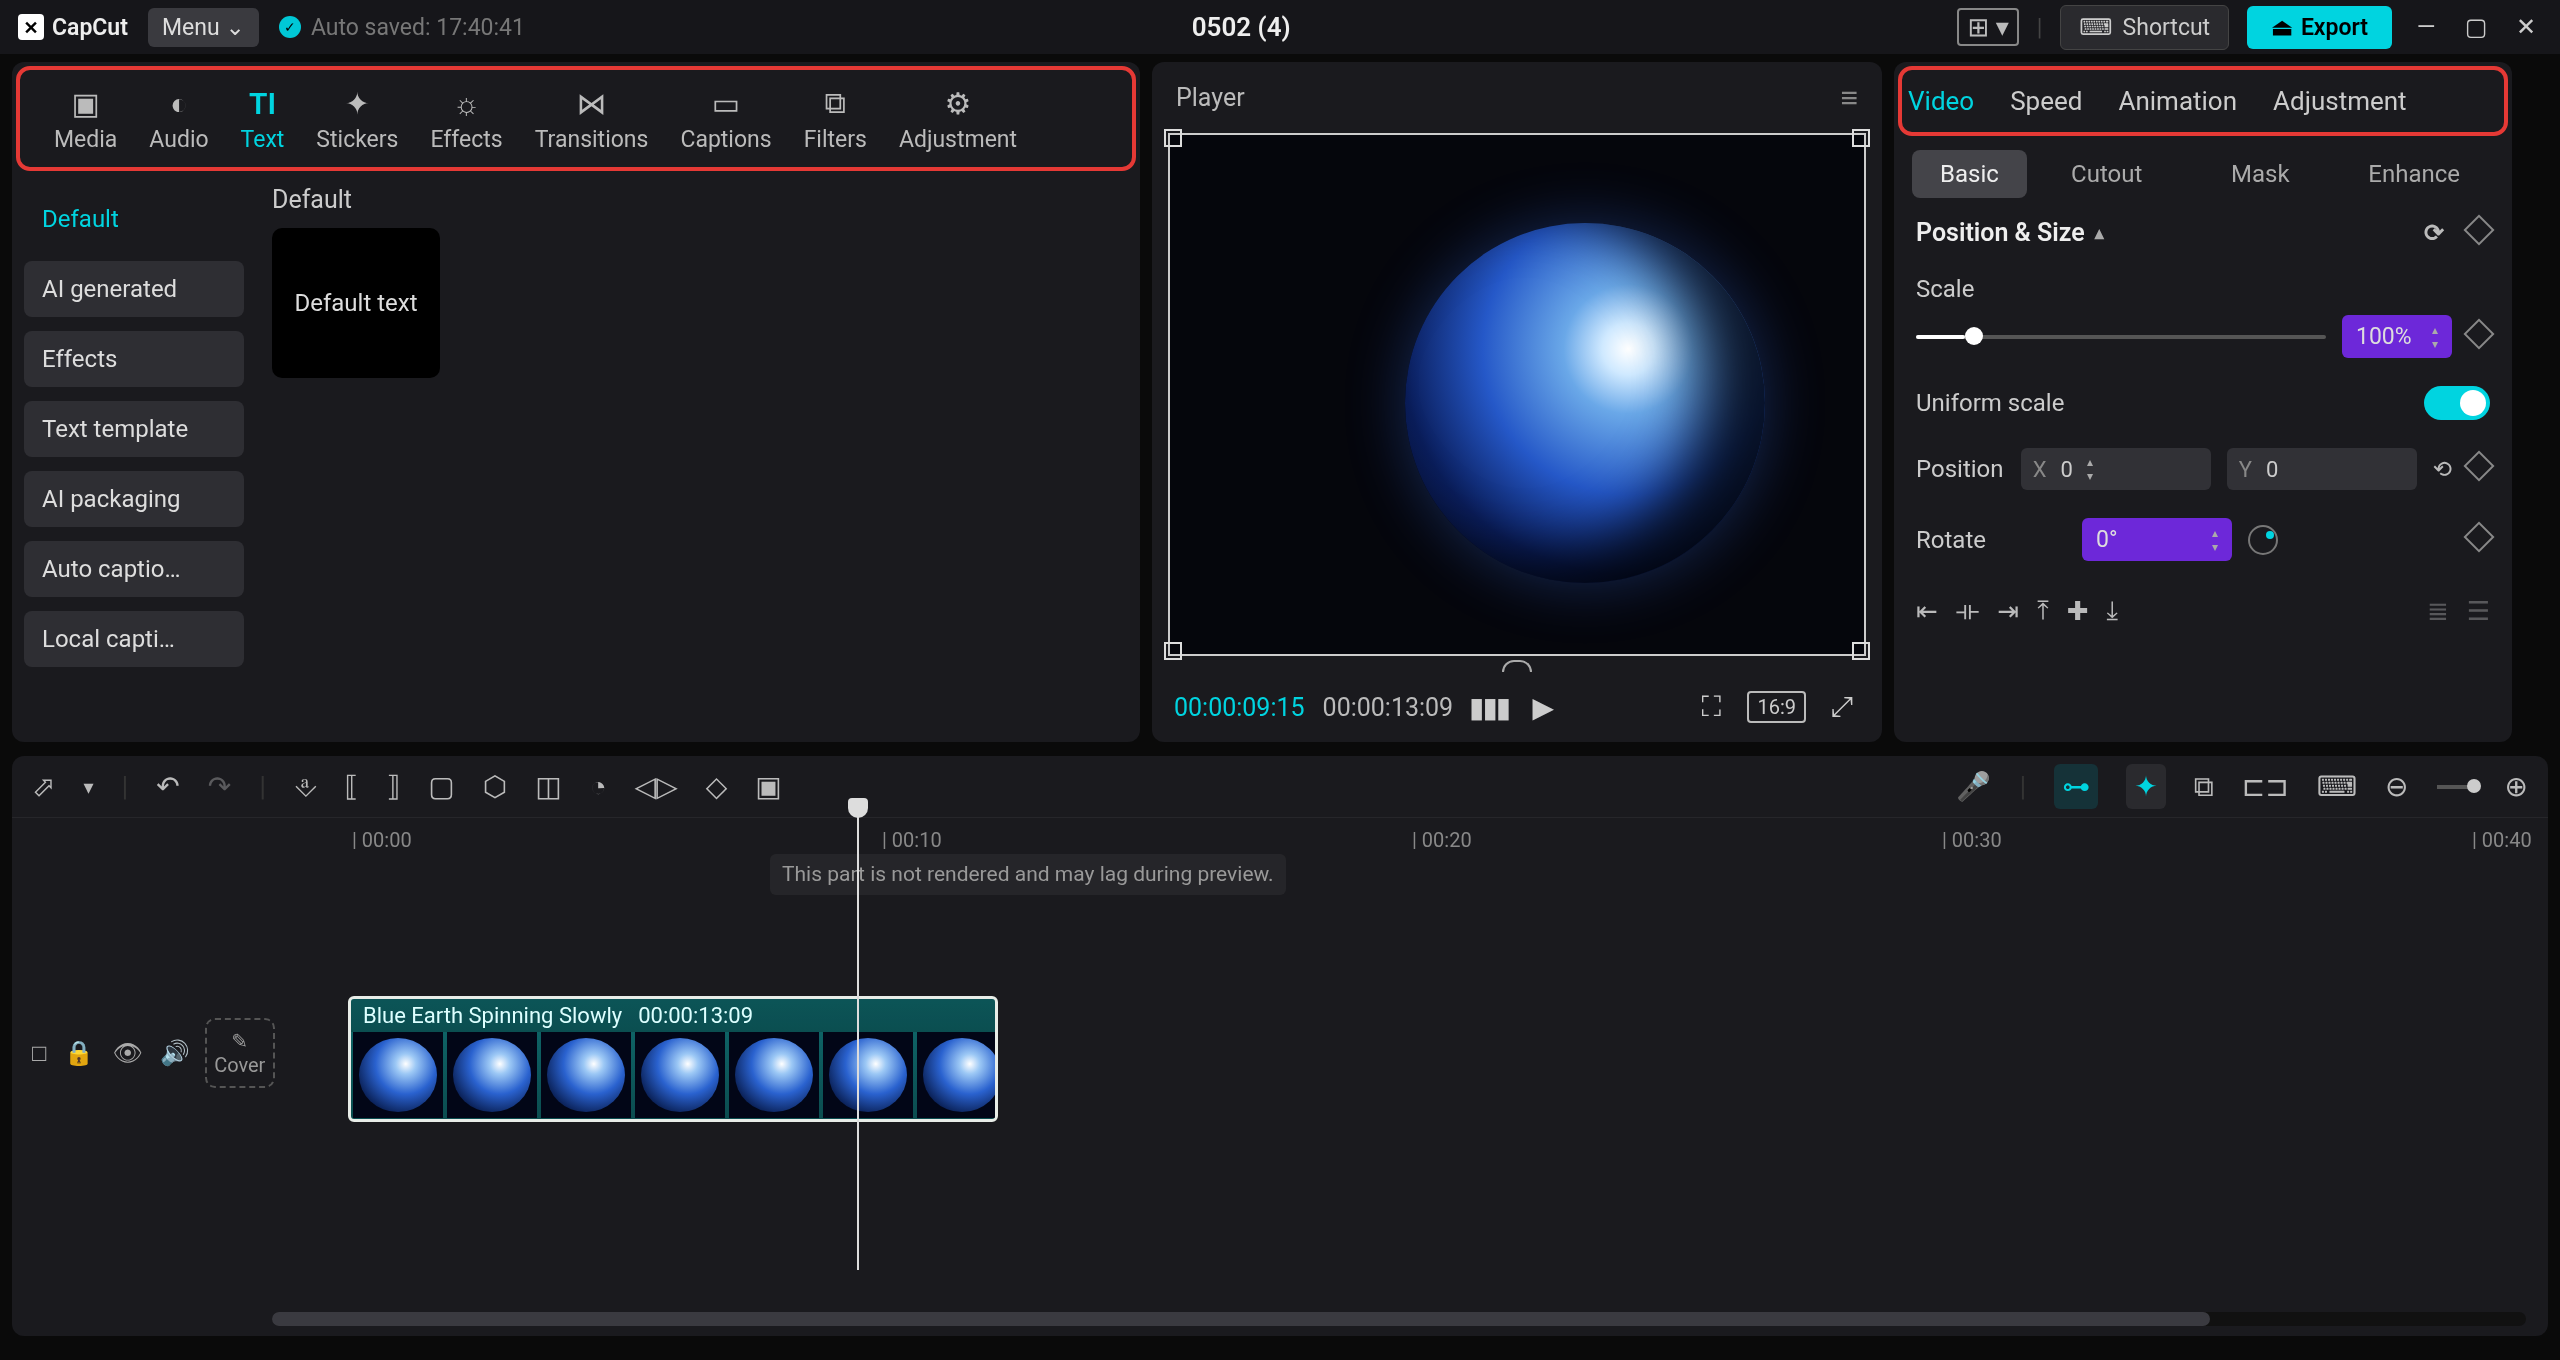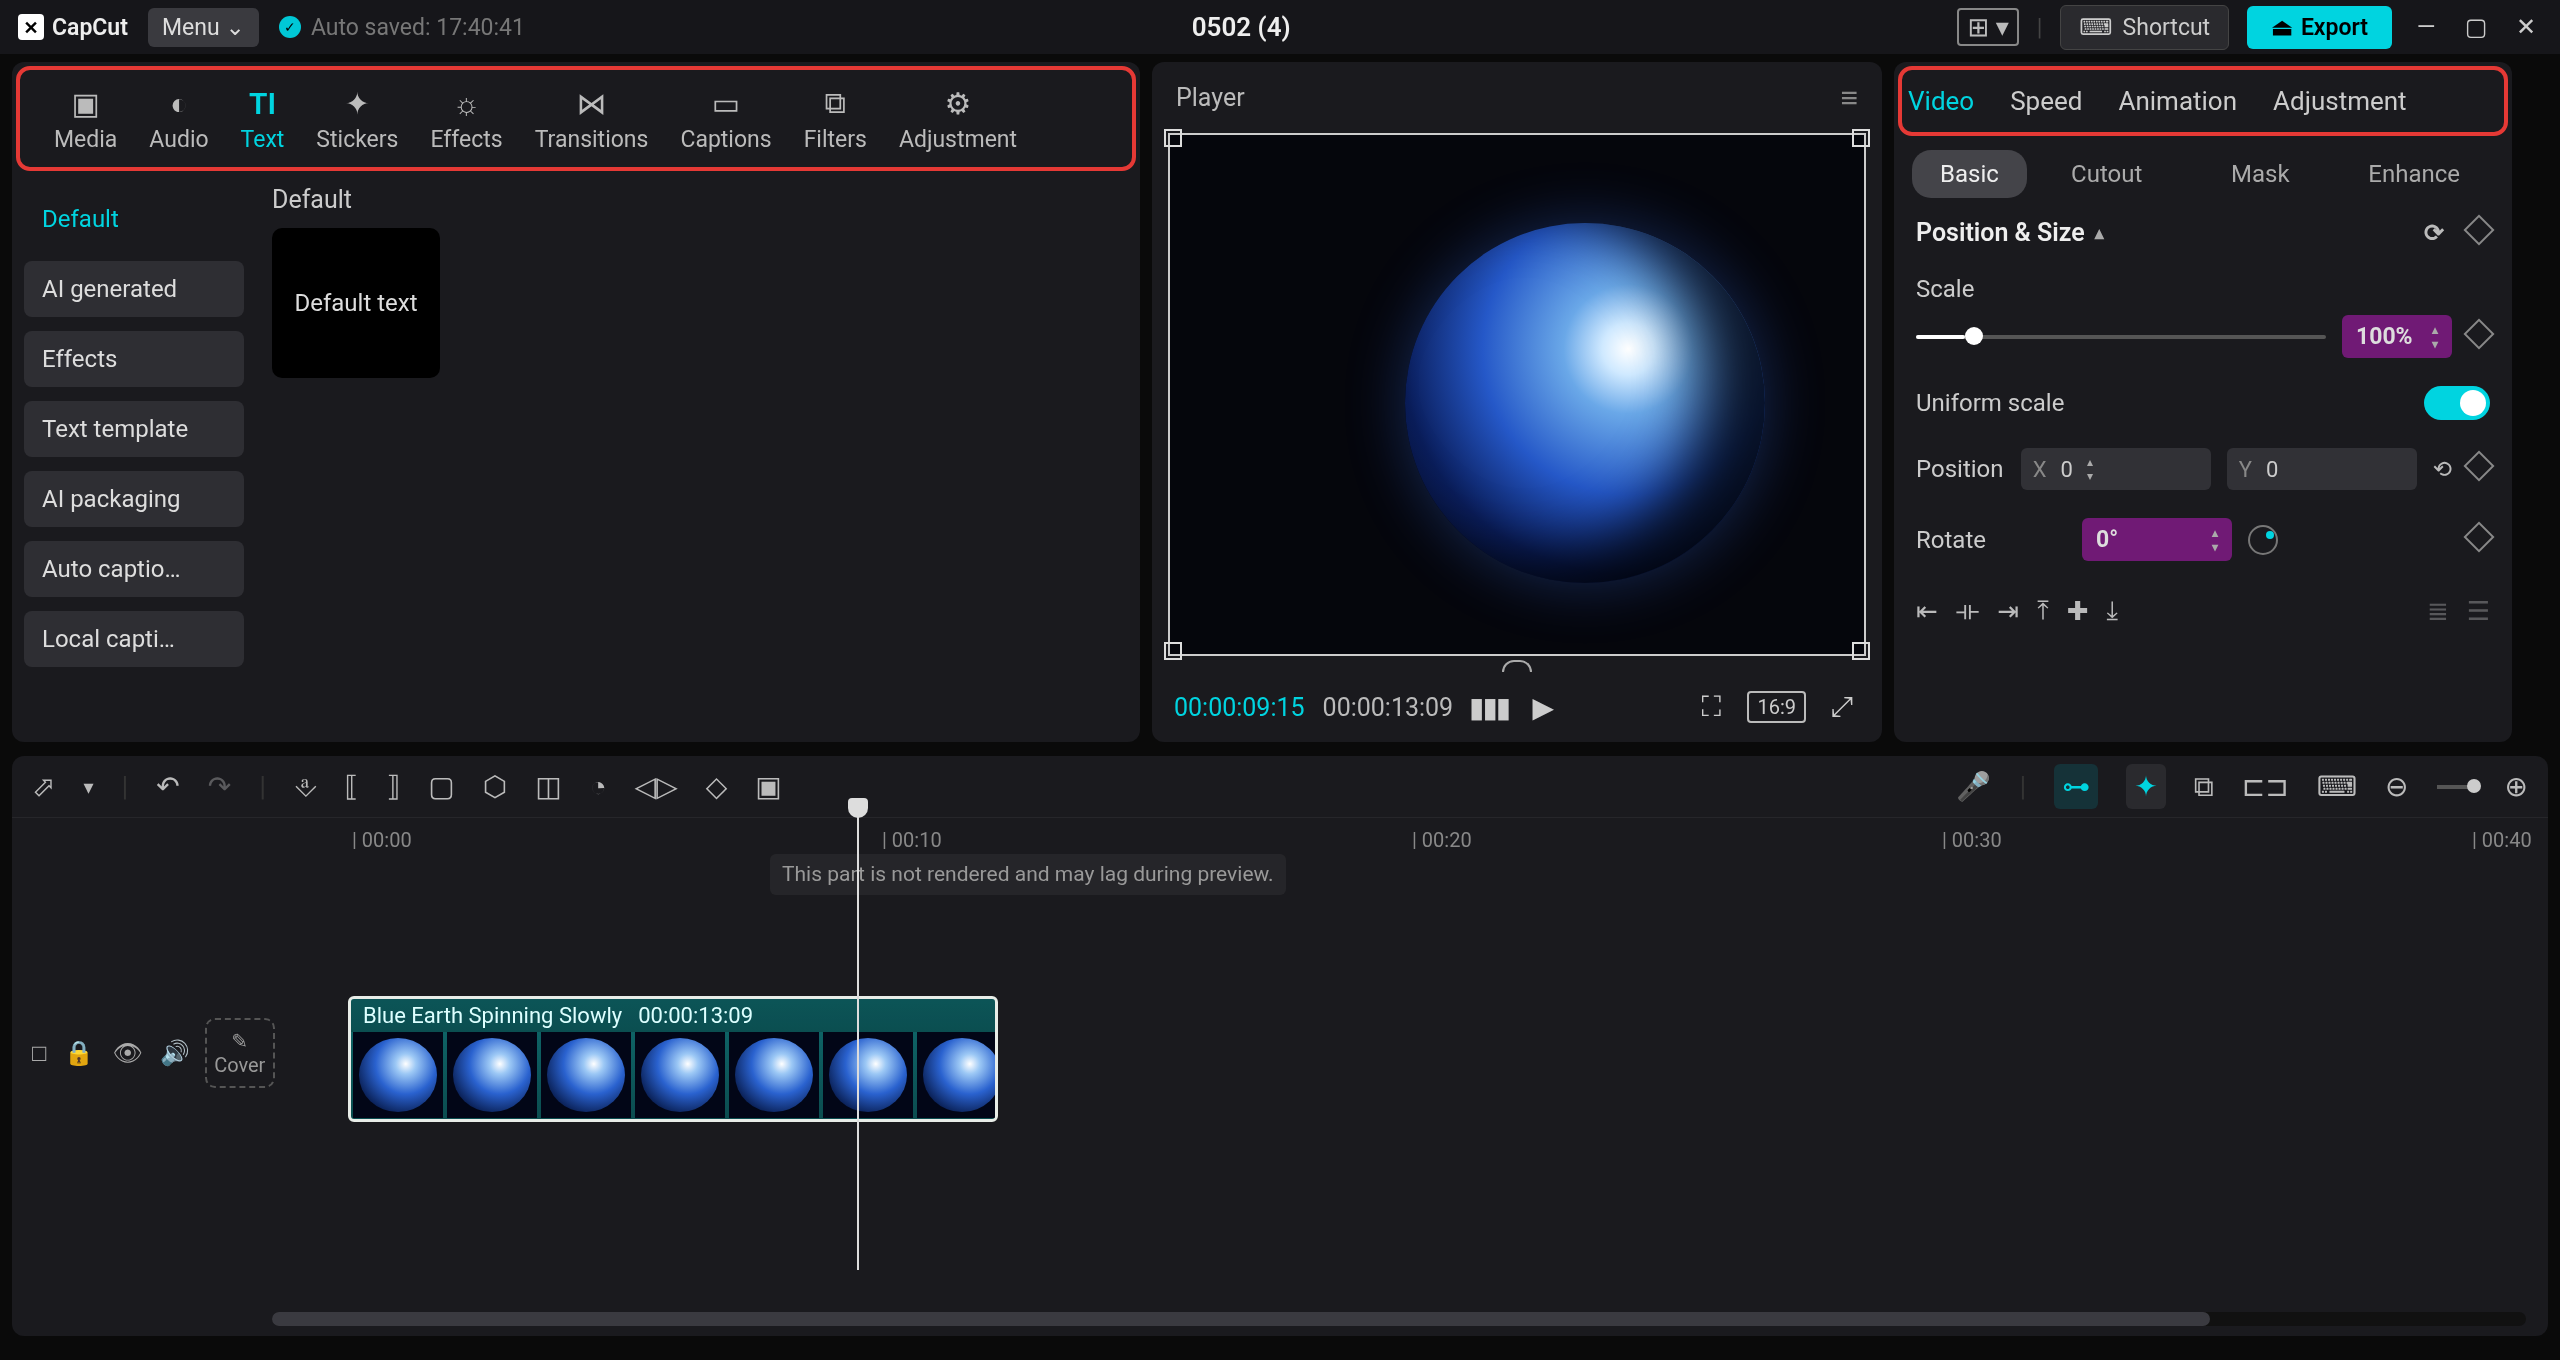--- a/index.html
+++ b/index.html
@@ -47,34 +47,34 @@
 .time-dur { color:#bbb; font-size:25px; }
 .pc-spacer { flex:1; }
 .pc-icon { color:#ccc; font-size:28px; width:36px; display:flex; justify-content:center; }
 .ratio-box { border:2px solid #bbb; border-radius:4px; padding:2px 8px; font-size:20px; color:#ccc; }
 
 .right-col { width:618px; background:#1a1a1e; border-radius:12px; display:flex; flex-direction:column; position:relative; }
 .prop-tabs { display:flex; gap:36px; padding:16px 6px; border:4px solid #e53935; border-radius:14px; margin:4px; }
 .prop-tab { color:#ccc; font-size:26px; cursor:pointer; }
 .prop-tab.active { color:#00d4e0; }
 .sub-tabs { display:flex; margin:10px 18px 0 18px; background:transparent; }
-.sub-tab { flex:0 0 auto; padding:10px 28px; color:#aaa; border-radius:19px; margin-right:6px; font-size:24px; cursor:pointer; }
+.sub-tab { flex:0 0 auto; padding:10px 28px; color:#aaa; border-radius:8px; margin-right:6px; font-size:24px; cursor:pointer; }
 .sub-tab.active { background:#444449; color:#eee; }
 .sub-tab.spread { flex:1; text-align:center; }
 .props-body { padding:20px 22px 0 22px; display:flex; flex-direction:column; gap:28px; }
 .section-head { display:flex; align-items:center; gap:10px; color:#eee; font-size:25px; font-weight:600; }
 .section-head .caret { font-size:18px; color:#aaa; }
 .section-head .spacer { flex:1; }
 .sec-ico { color:#bbb; font-size:24px; margin-left:14px; }
 .prop-row { display:flex; align-items:center; gap:16px; }
 .prop-label { width:150px; color:#ccc; font-size:24px; }
 .slider-track { flex:1; height:4px; background:#555; border-radius:2px; position:relative; }
 .slider-track .fill { position:absolute; left:0; top:0; height:100%; background:#fff; border-radius:2px; }
 .slider-track .knob { position:absolute; top:-8px; width:18px; height:18px; background:#fff; border-radius:50%; }
-.num-box { background:#701a75; border-radius:6px; padding:8px 14px; display:flex; align-items:center; gap:10px; color:#ddd; min-width:110px; justify-content:space-between; font-size:23px;font-weight:bold; }
+.num-box { background:#6d28d9; border-radius:6px; padding:8px 14px; display:flex; align-items:center; gap:10px; color:#ddd; min-width:110px; justify-content:space-between; font-size:23px; }
 .stepper { display:flex; flex-direction:column; gap:2px; font-size:12px; color:#aaa; line-height:1; }
 .toggle { width:66px; height:34px; background:#00d4e0; border-radius:20px; position:relative; }
 .toggle .dot { position:absolute; right:4px; top:4px; width:26px; height:26px; background:#fff; border-radius:50%; }
 .xy-b { background:#313136; border-radius:6px; padding:8px 12px; display:flex; align-items:center; gap:14px; min-width:190px; color:#ccc; font-size:22px; }
 .xy-b .lbl { color:#888; }
 .diamond { width:22px; height:22px; border:2px solid #888; transform:rotate(45deg); }
 .align-row { display:flex; gap:18px; padding:6px 0 0 0; align-items:center; color:#ccc; font-size:26px; }
 .align-row span { opacity:.9; }
 .align-row .dis { opacity:.35; }
 

